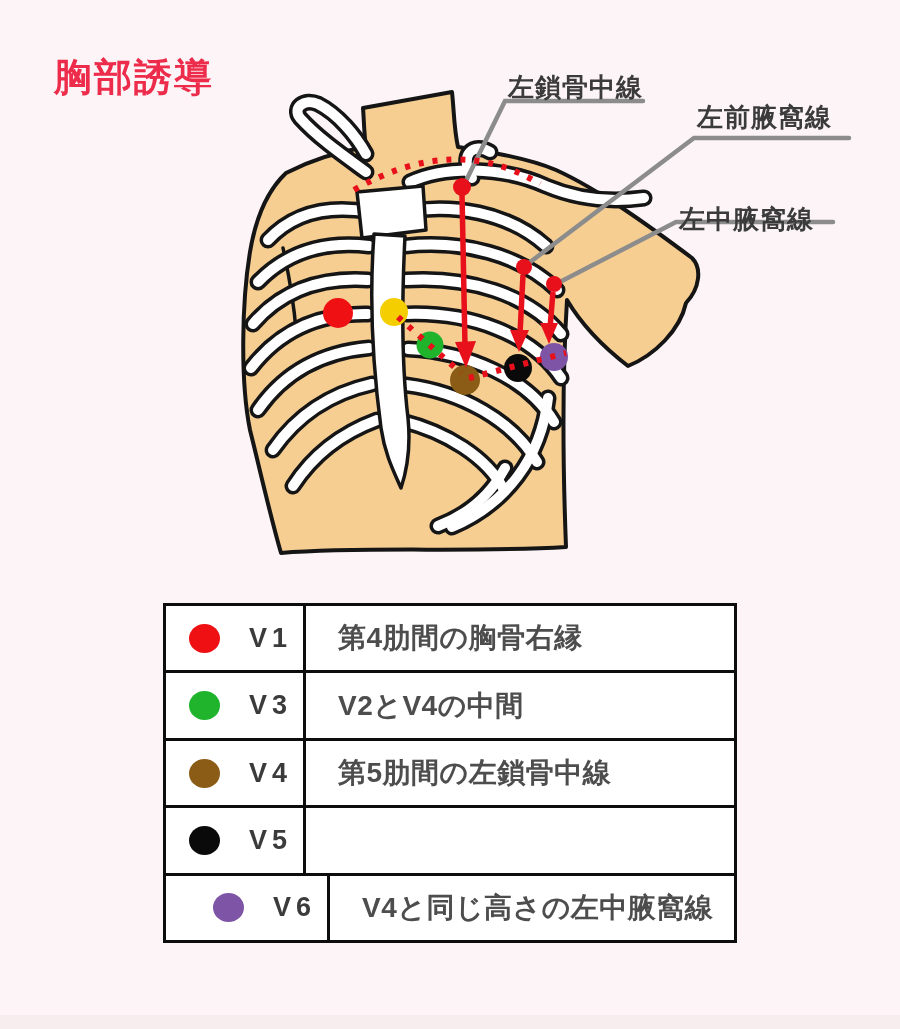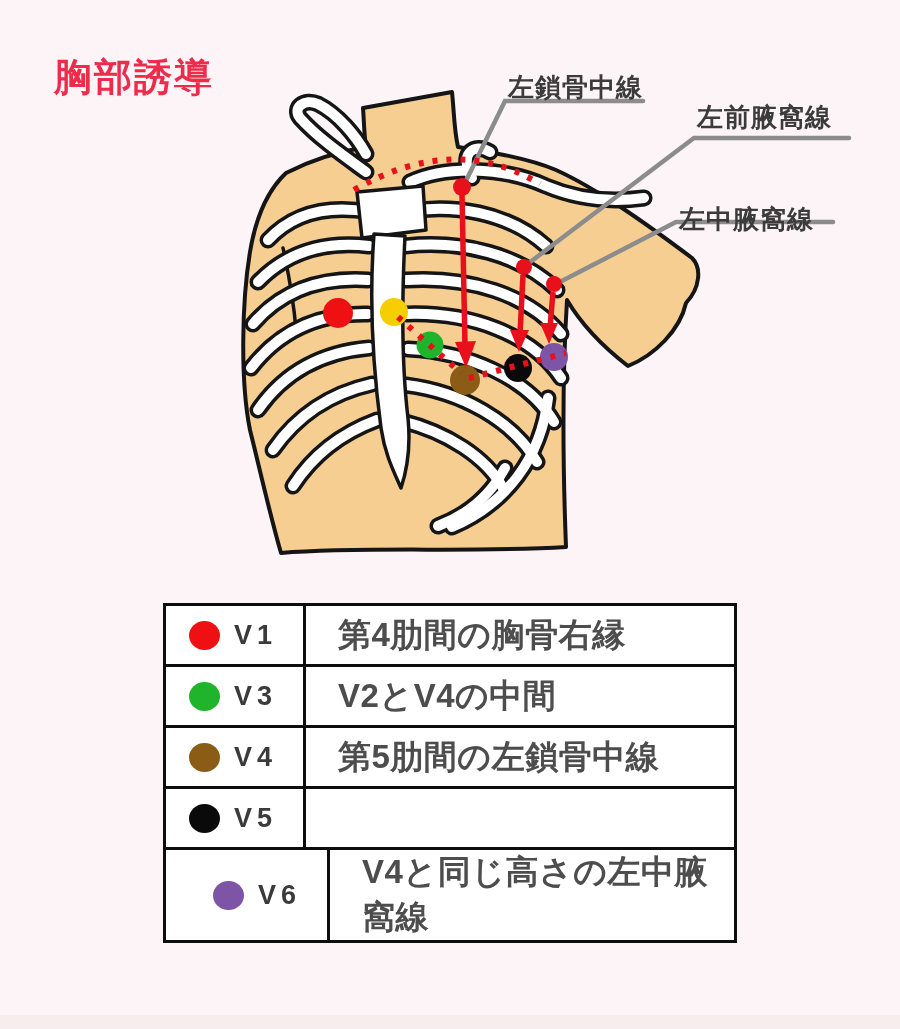--- a/index.html
+++ b/index.html
@@ -35,25 +35,25 @@
 
   .lead-table {
     position:absolute; left:163px; top:603px; width:574px; height:340px;
     box-sizing:border-box; border:3px solid var(--table-border);
     background:#ffffff; display:flex; flex-direction:column;
   }
   .lead-row { flex:1; display:flex; border-bottom:3px solid var(--table-border); }
   .lead-row:last-child { border-bottom:none;margin-left:24px; }
   .cell-lead {
     width:140px; box-sizing:border-box; border-right:3px solid var(--table-border);
-    display:flex; align-items:center; padding-left:22px; gap:13px;
+    display:flex; align-items:center; padding-left:22px; gap:28px;
   }
   .cell-desc {
     flex:1; display:flex; align-items:center; padding-left:32px;
-    font-size:33px; font-weight:700; color:var(--text-gray); letter-spacing:0.5px;
+    font-size:28px; font-weight:700; color:var(--text-gray); letter-spacing:0.5px;
   }
   .vname { font-size:27px; font-weight:700; color:var(--text-dark); letter-spacing:5px; }
   .dot-svg { width:33px; height:31px; flex:0 0 auto; }
 
   .footer-strip {
     position:absolute; left:0; bottom:0; width:900px; height:14px;
     background: var(--footer);
   }
 </style>
 </head>

